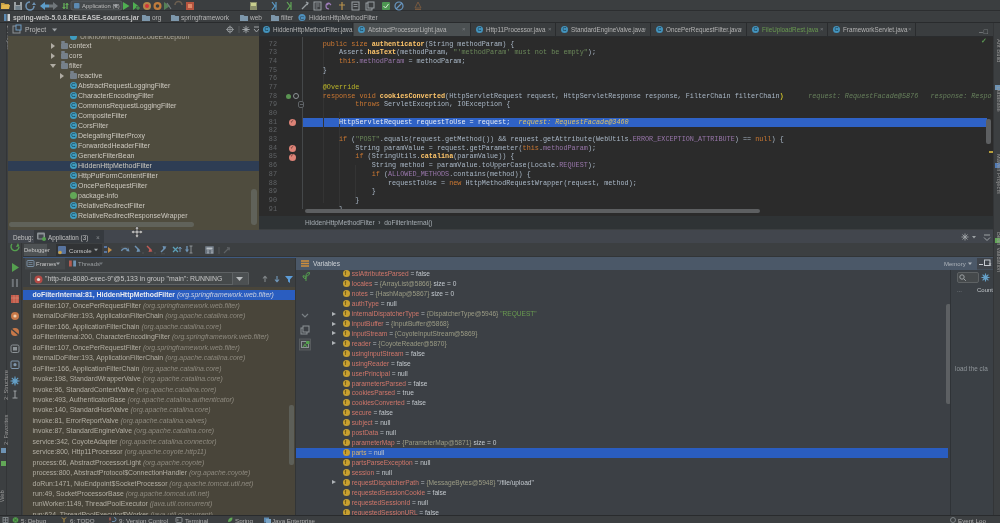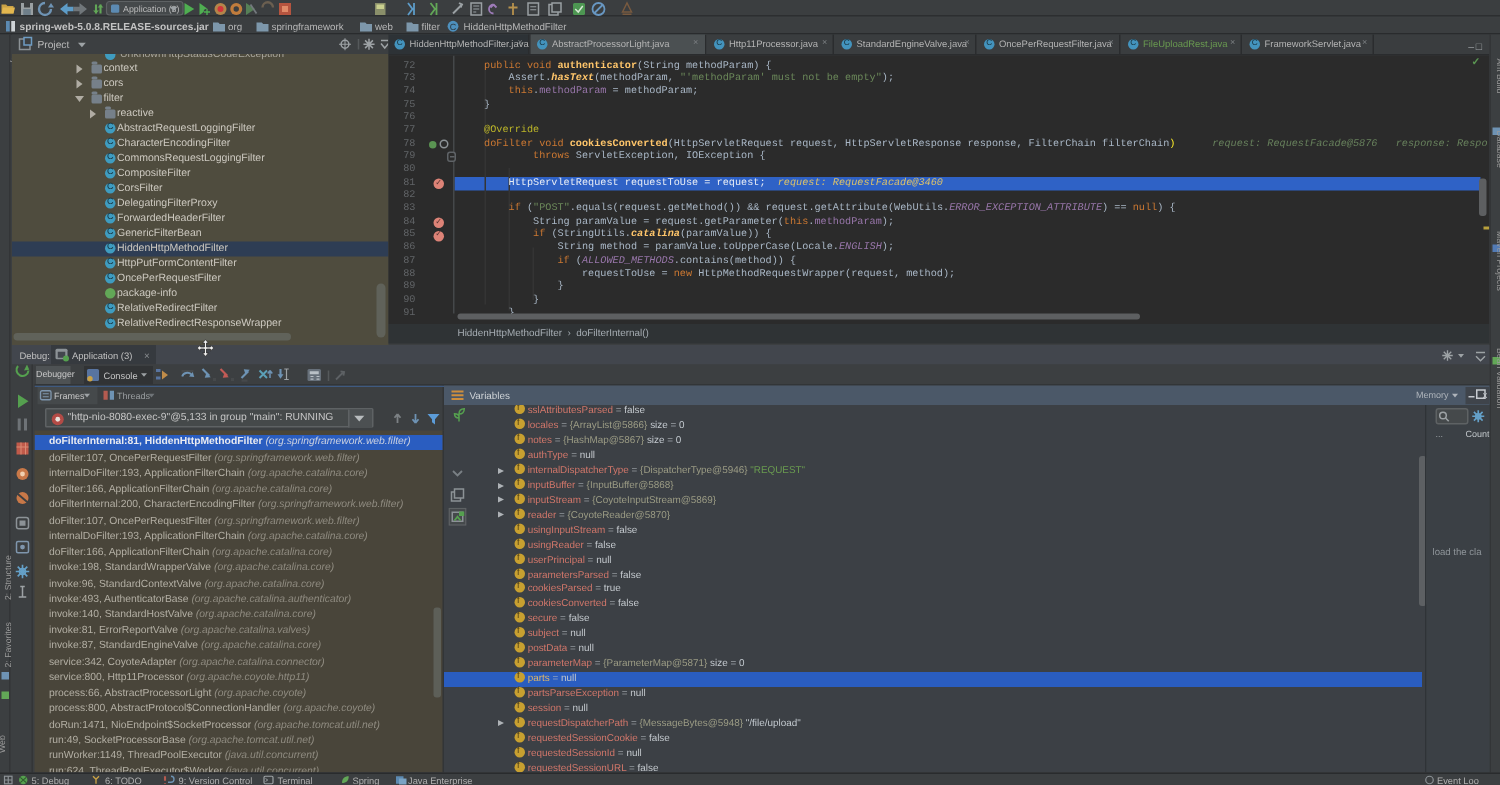--- a/index.html
+++ b/index.html
@@ -262,21 +262,21 @@
         <span class="x" style="position:absolute;left:79px;">×</span>
       </div>
   <div style="position:absolute;right:4px;top:5px;color:#9da2a5;font-size:7px;letter-spacing:1px;">–□</div>
 </div>
 <div class="abs" id="editor" style="left:259px;top:37px;width:734px;height:179px;background:#2b2b2b;overflow:hidden;">
   <style>
     .code, .lnums { font-family:"Liberation Mono", monospace; font-size:6.8px; line-height:8.684px; white-space:pre; }
     .code { color:#a9b7c6; }
     .lnums { color:#606366; text-align:right; }
     .kw { color:#cc7832; } .fn { color:#ffc66b; font-weight:bold; } .st { color:#6a8759; }
-    .fl { color:#9876aa; } .it { font-style:italic; } .an { color:#bbb529; }
+    .fl { color:#9876aa; } .it { } .an { color:#bbb529; }
     .hint { color:#67805c; font-style:italic; } .yhint { color:#dcc26a; font-style:italic; }
     .bp { position:absolute; width:7px; height:7px; border-radius:50%; background:#dd8377; }
     .bp:after { content:"✓"; position:absolute; left:1.1px; top:-1.4px; font-size:5.5px; color:#5c3734; }
   </style>
 
   <div class="abs" style="left:44px;top:80.6px;width:684px;height:9px;background:#2f62c6;"></div>
 
   <div class="abs" style="left:42.5px;top:0;width:1px;height:172px;background:#45484a;"></div>
       <div class="abs" style="left:39px;top:64px;width:6px;height:7px;border:1px solid #5f6367;border-radius:2px;background:#2b2b2b;"></div>
       <div class="abs" style="left:40.5px;top:67px;width:3px;height:1px;background:#5f6367;"></div>
@@ -303,35 +303,35 @@
 91</div>
 
   <div class="abs" style="left:27px;top:56.5px;width:5px;height:5px;border-radius:50%;background:#5a9452;"></div>
   <div class="abs" style="left:34px;top:56px;width:6px;height:6px;border-radius:50%;border:1px solid #8c9296;"></div>
   <div class="bp" style="left:30px;top:82px;"></div>
   <div class="bp" style="left:30px;top:108px;"></div>
   <div class="bp" style="left:30px;top:116.6px;"></div>
   <div class="abs" style="left:63.5px;top:6px;width:1px;height:160px;background:#343434;"></div>
       <div class="abs" style="left:79.8px;top:75px;width:1px;height:95px;background:#343434;"></div>
       <div class="abs" style="left:96px;top:128px;width:1px;height:35px;background:#343434;"></div>
-  <div class="code abs" style="left:47.4px;top:2.5px;"><span class="kw">    public void </span><span class="fn">authenticator</span>(String methodParam) {
+  <div class="code abs" style="left:47.4px;top:2.5px;"><span class="kw">    public size </span><span class="fn">authenticator</span>(String methodParam) {
         Assert.<span class="fn it">hasText</span>(methodParam, <span class="st">"'methodParam' must not be empty"</span>);
         <span class="kw">this</span>.<span class="fl">methodParam</span> = methodParam;
     }
 
     <span class="an">@Override</span>
-    <span class="kw">doFilter void </span><span class="fn">cookiesConverted</span>(HttpServletRequest request, HttpServletResponse response, FilterChain filterChain<span style="color:#ffef28;">)</span>      <span class="hint">request: RequestFacade@5876   response: Respo</span>
+    <span class="kw">response void </span><span class="fn">cookiesConverted</span>(HttpServletRequest request, HttpServletResponse response, FilterChain filterChain<span style="color:#ffef28;">)</span>      <span class="hint">request: RequestFacade@5876   response: Respo</span>
             <span class="kw">throws </span>ServletException, IOException {
 
         <span style="color:#e8edf5;">HttpServletRequest requestToUse = request;  </span><span class="yhint">request: RequestFacade@3460</span>
 
         <span class="kw">if </span>(<span class="st">"POST"</span>.equals(request.getMethod()) &amp;&amp; request.getAttribute(WebUtils.<span class="fl it">ERROR_EXCEPTION_ATTRIBUTE</span>) == <span class="kw">null</span>) {
             String paramValue = request.getParameter(<span class="kw">this</span>.<span class="fl">methodParam</span>);
             <span class="kw">if </span>(StringUtils.<span class="fn it">catalina</span>(paramValue)) {
-                String method = paramValue.toUpperCase(Locale.<span class="fl it">ENGLISH</span>);
+                String method = paramValue.toUpperCase(Locale.<span class="fl it">REQUEST</span>);
                 <span class="kw">if </span>(<span class="fl it">ALLOWED_METHODS</span>.contains(method)) {
                     requestToUse = <span class="kw">new </span>HttpMethodRequestWrapper(request, method);
                 }
             }
         }</div>
 
   <div class="abs" style="left:46px;top:172px;width:455px;height:4px;background:#5d5f61;border-radius:2px;"></div>
   <div class="abs" style="left:722px;top:0px;color:#5a9452;font-size:7px;font-weight:bold;">✓</div>
 
   <div class="abs" style="left:727px;top:82px;width:5px;height:25px;background:#5d5f61;border-radius:2px;"></div>

